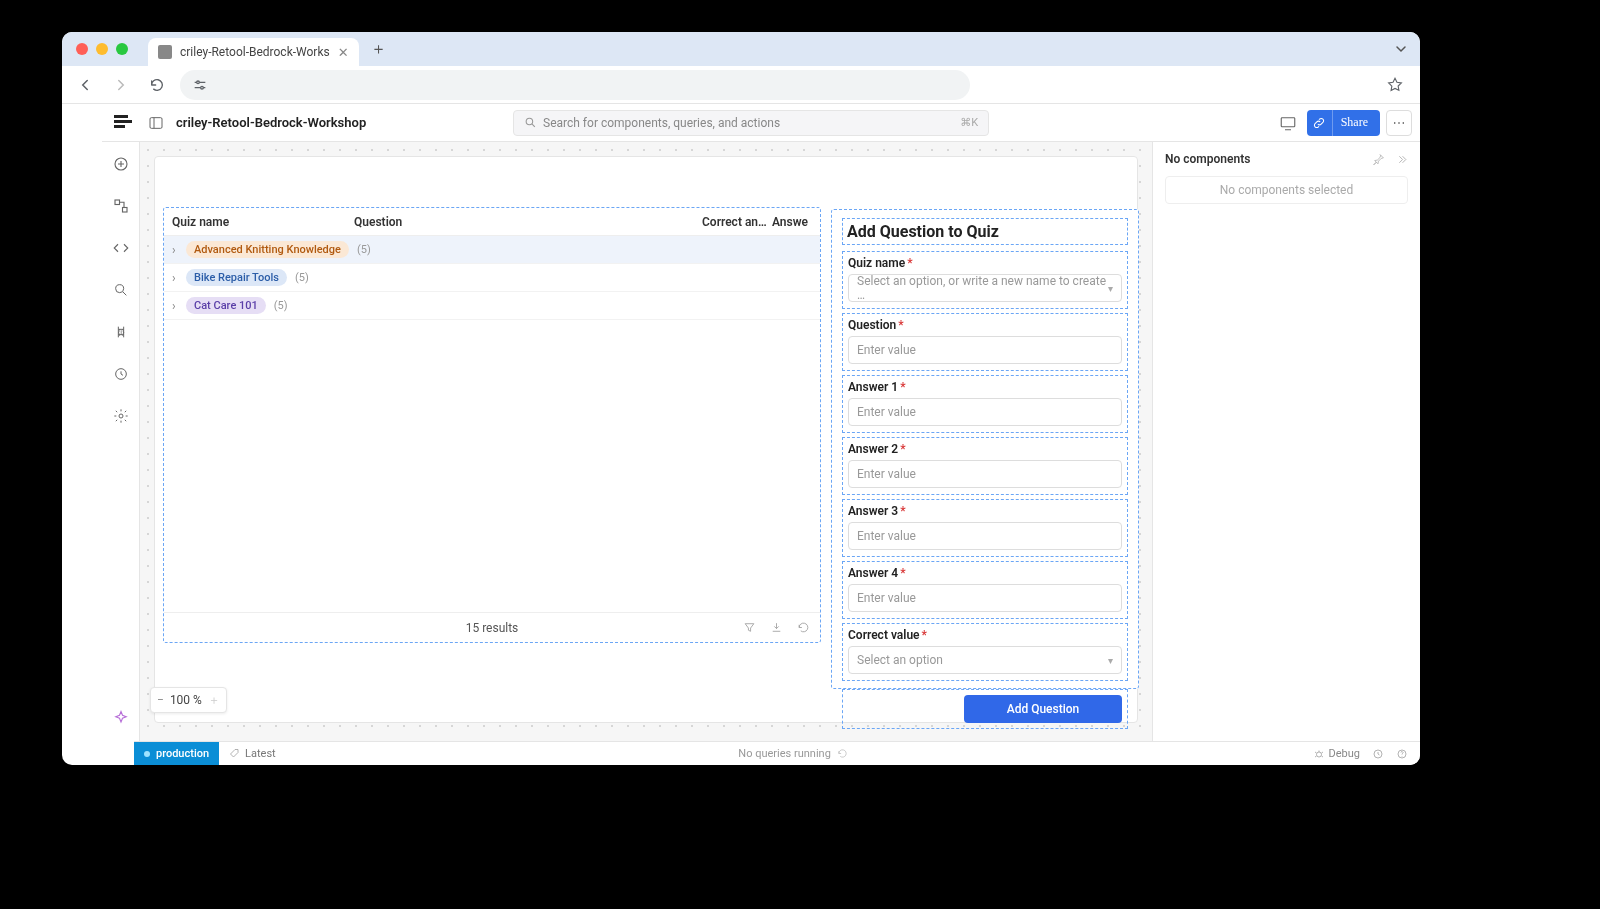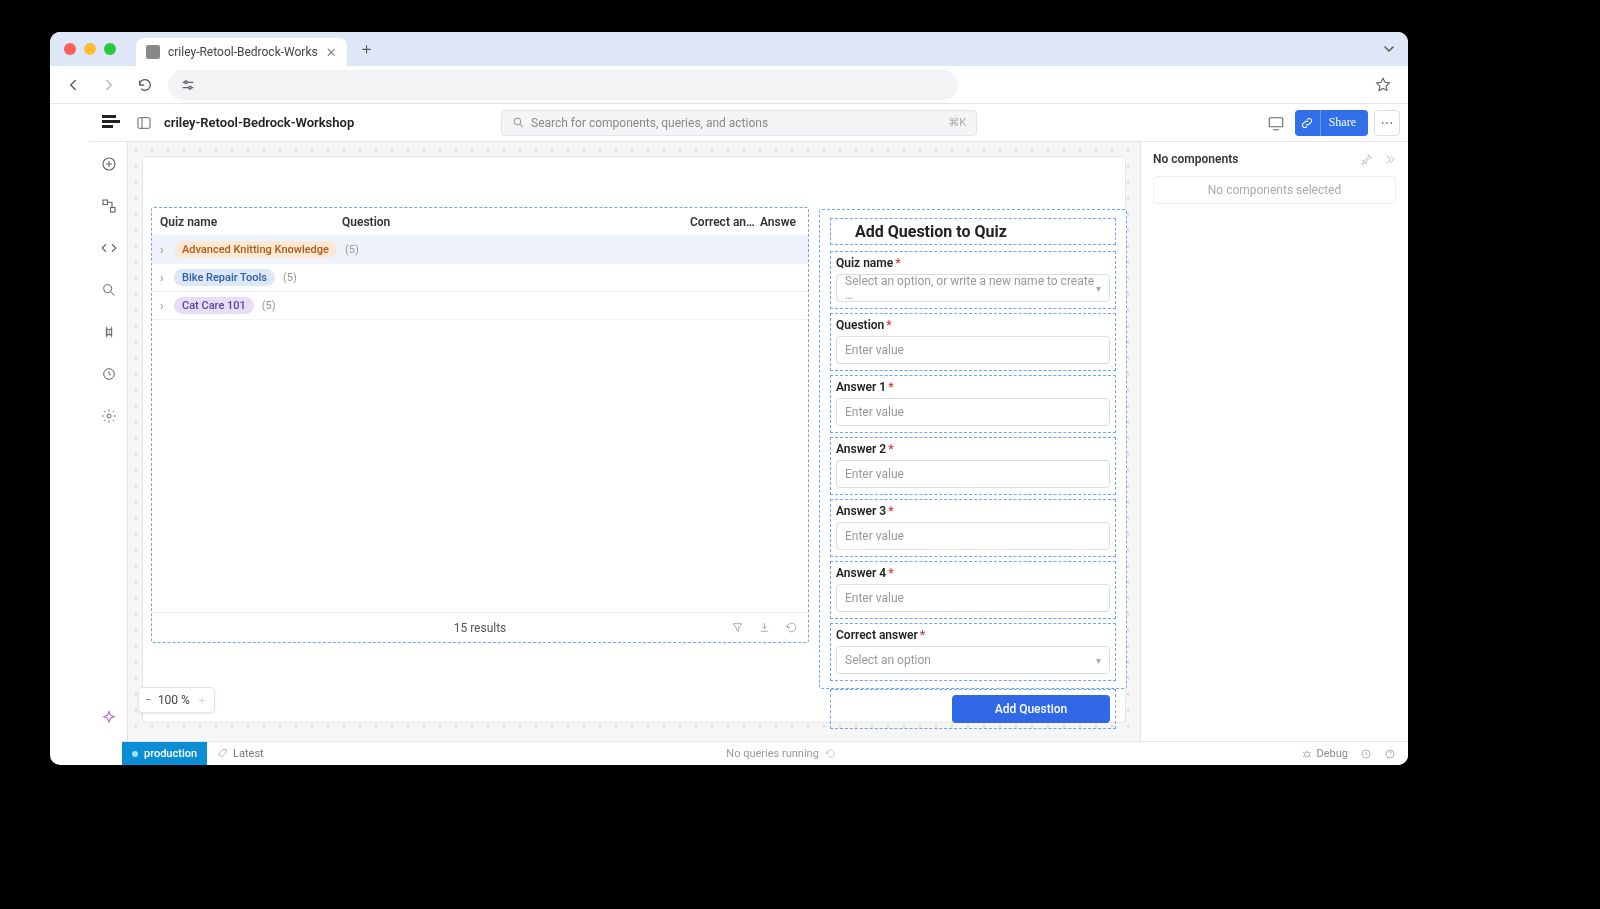--- a/index.html
+++ b/index.html
@@ -1,17 +1,17 @@
 <!DOCTYPE html>
 <html><head>
 <meta charset="utf-8">
 <style>
 * { box-sizing: border-box; margin: 0; padding: 0; }
 body { font-family: -apple-system, BlinkMacSystemFont, "Segoe UI", Roboto, sans-serif; background: #000; width: 1600px; height: 909px; position: relative; overflow: hidden; font-size: 13px; }
-.browser-window { position: absolute; left: 50px; top: 32px; width: 1358px; height: 733px; background: #fff; border-radius: 10px; overflow: hidden; display: flex; flex-direction: column; box-shadow: 0 10px 40px rgba(0,0,0,0.5); }
+.browser-window { position: absolute; left: 62px; top: 32px; width: 1358px; height: 733px; background: #fff; border-radius: 10px; overflow: hidden; display: flex; flex-direction: column; box-shadow: 0 10px 40px rgba(0,0,0,0.5); }
 .browser-tab-bar { height: 34px; background: #DDE7F5; display: flex; align-items: center; padding: 0 8px; position: relative; }
 .traffic-lights { display: flex; gap: 8px; margin-left: 6px; margin-right: 20px; }
 .tl { width: 12px; height: 12px; border-radius: 50%; }
 .tl-red { background: #ff5f57; }
 .tl-yellow { background: #febc2e; }
 .tl-green { background: #28c840; }
 .browser-tab { height: 28px; background: #fff; border-radius: 8px 8px 0 0; display: flex; align-items: center; padding: 0 10px; gap: 8px; margin-top: 6px; min-width: 195px; font-size: 12px; color: #444; }
 .tab-favicon { width: 14px; height: 14px; background: #888; border-radius: 2px; }
 .tab-close { color: #888; font-size: 13px; cursor: pointer; margin-left: auto; }
 .new-tab { margin-left: 8px; color: #555; font-size: 16px; cursor: pointer; width: 24px; text-align: center; }
@@ -66,21 +66,21 @@
 .tag-orange { background: #FBE8D5; color: #B15A10; }
 .tag-blue { background: #DCE7F7; color: #2B5DA8; }
 .tag-purple { background: #E6DEF5; color: #5B3FA8; }
 .row-count { color: #999; margin-left: 8px; font-size: 11px; }
 .table-body-fill { flex: 1; }
 .table-footer { height: 30px; border-top: 1px solid #eee; display: flex; align-items: center; justify-content: center; position: relative; font-size: 12px; color: #555; }
 .tf-actions { position: absolute; right: 10px; display: flex; gap: 14px; color: #888; }
 
 .form-frame { left: 676px; top: 52px; width: 308px; height: 480px; display: flex; flex-direction: column; padding: 8px 10px; }
 .form-title-wrap { border: 1px dashed #6BA6F5; padding: 3px 4px; margin-bottom: 6px; }
-.form-title { font-weight: 700; font-size: 16px; color: #222; margin-left: 20px; }
+.form-title { font-weight: 700; font-size: 16px; color: #222; }
 .form-field-wrap { border: 1px dashed #6BA6F5; padding: 4px 5px 6px 5px; margin-bottom: 4px; }
 .field-label { font-size: 12px; font-weight: 600; color: #222; margin-bottom: 4px; }
 .field-label .req { color: #D93838; margin-left: 2px; }
 .field-input { width: 100%; height: 28px; border: 1px solid #ddd; border-radius: 4px; padding: 0 8px; font-size: 12px; color: #333; background: #fff; display: flex; align-items: center; justify-content: space-between; }
 .field-input.placeholder { color: #999; }
 .field-input .chev { color: #aaa; font-size: 10px; }
 .submit-wrap { border: 1px dashed #6BA6F5; padding: 5px; margin-top: 4px; display: flex; justify-content: flex-end; }
 .submit-btn { background: #3068E8; color: #fff; height: 28px; width: 158px; border-radius: 4px; display: flex; align-items: center; justify-content: center; font-size: 12px; font-weight: 500; cursor: pointer; }
 
 .zoom-box { position: absolute; left: 10px; bottom: 28px; height: 26px; background: #fff; border: 1px solid #e5e5e5; border-radius: 4px; display: flex; align-items: center; padding: 0 6px; color: #888; font-size: 12px; gap: 6px; box-shadow: 0 1px 3px rgba(0,0,0,0.08); }
@@ -329,21 +329,21 @@
                   <span>Enter value</span>
                 </div>
             </div>
             <div class="form-field-wrap">
               <div class="field-label"><span>Answer 4</span><span class="req">*</span></div>
               <div class="field-input placeholder">
                   <span>Enter value</span>
                 </div>
             </div>
             <div class="form-field-wrap">
-              <div class="field-label"><span>Correct answer</span><span class="req">*</span></div>
+              <div class="field-label"><span>Correct value</span><span class="req">*</span></div>
               <div class="field-input placeholder">
                 <span>Select an option</span>
                 <span class="chev">▾</span>
               </div>
             </div>
             <div class="submit-wrap">
               <div class="submit-btn">Add Question</div>
             </div>
           </div>
         </div>

